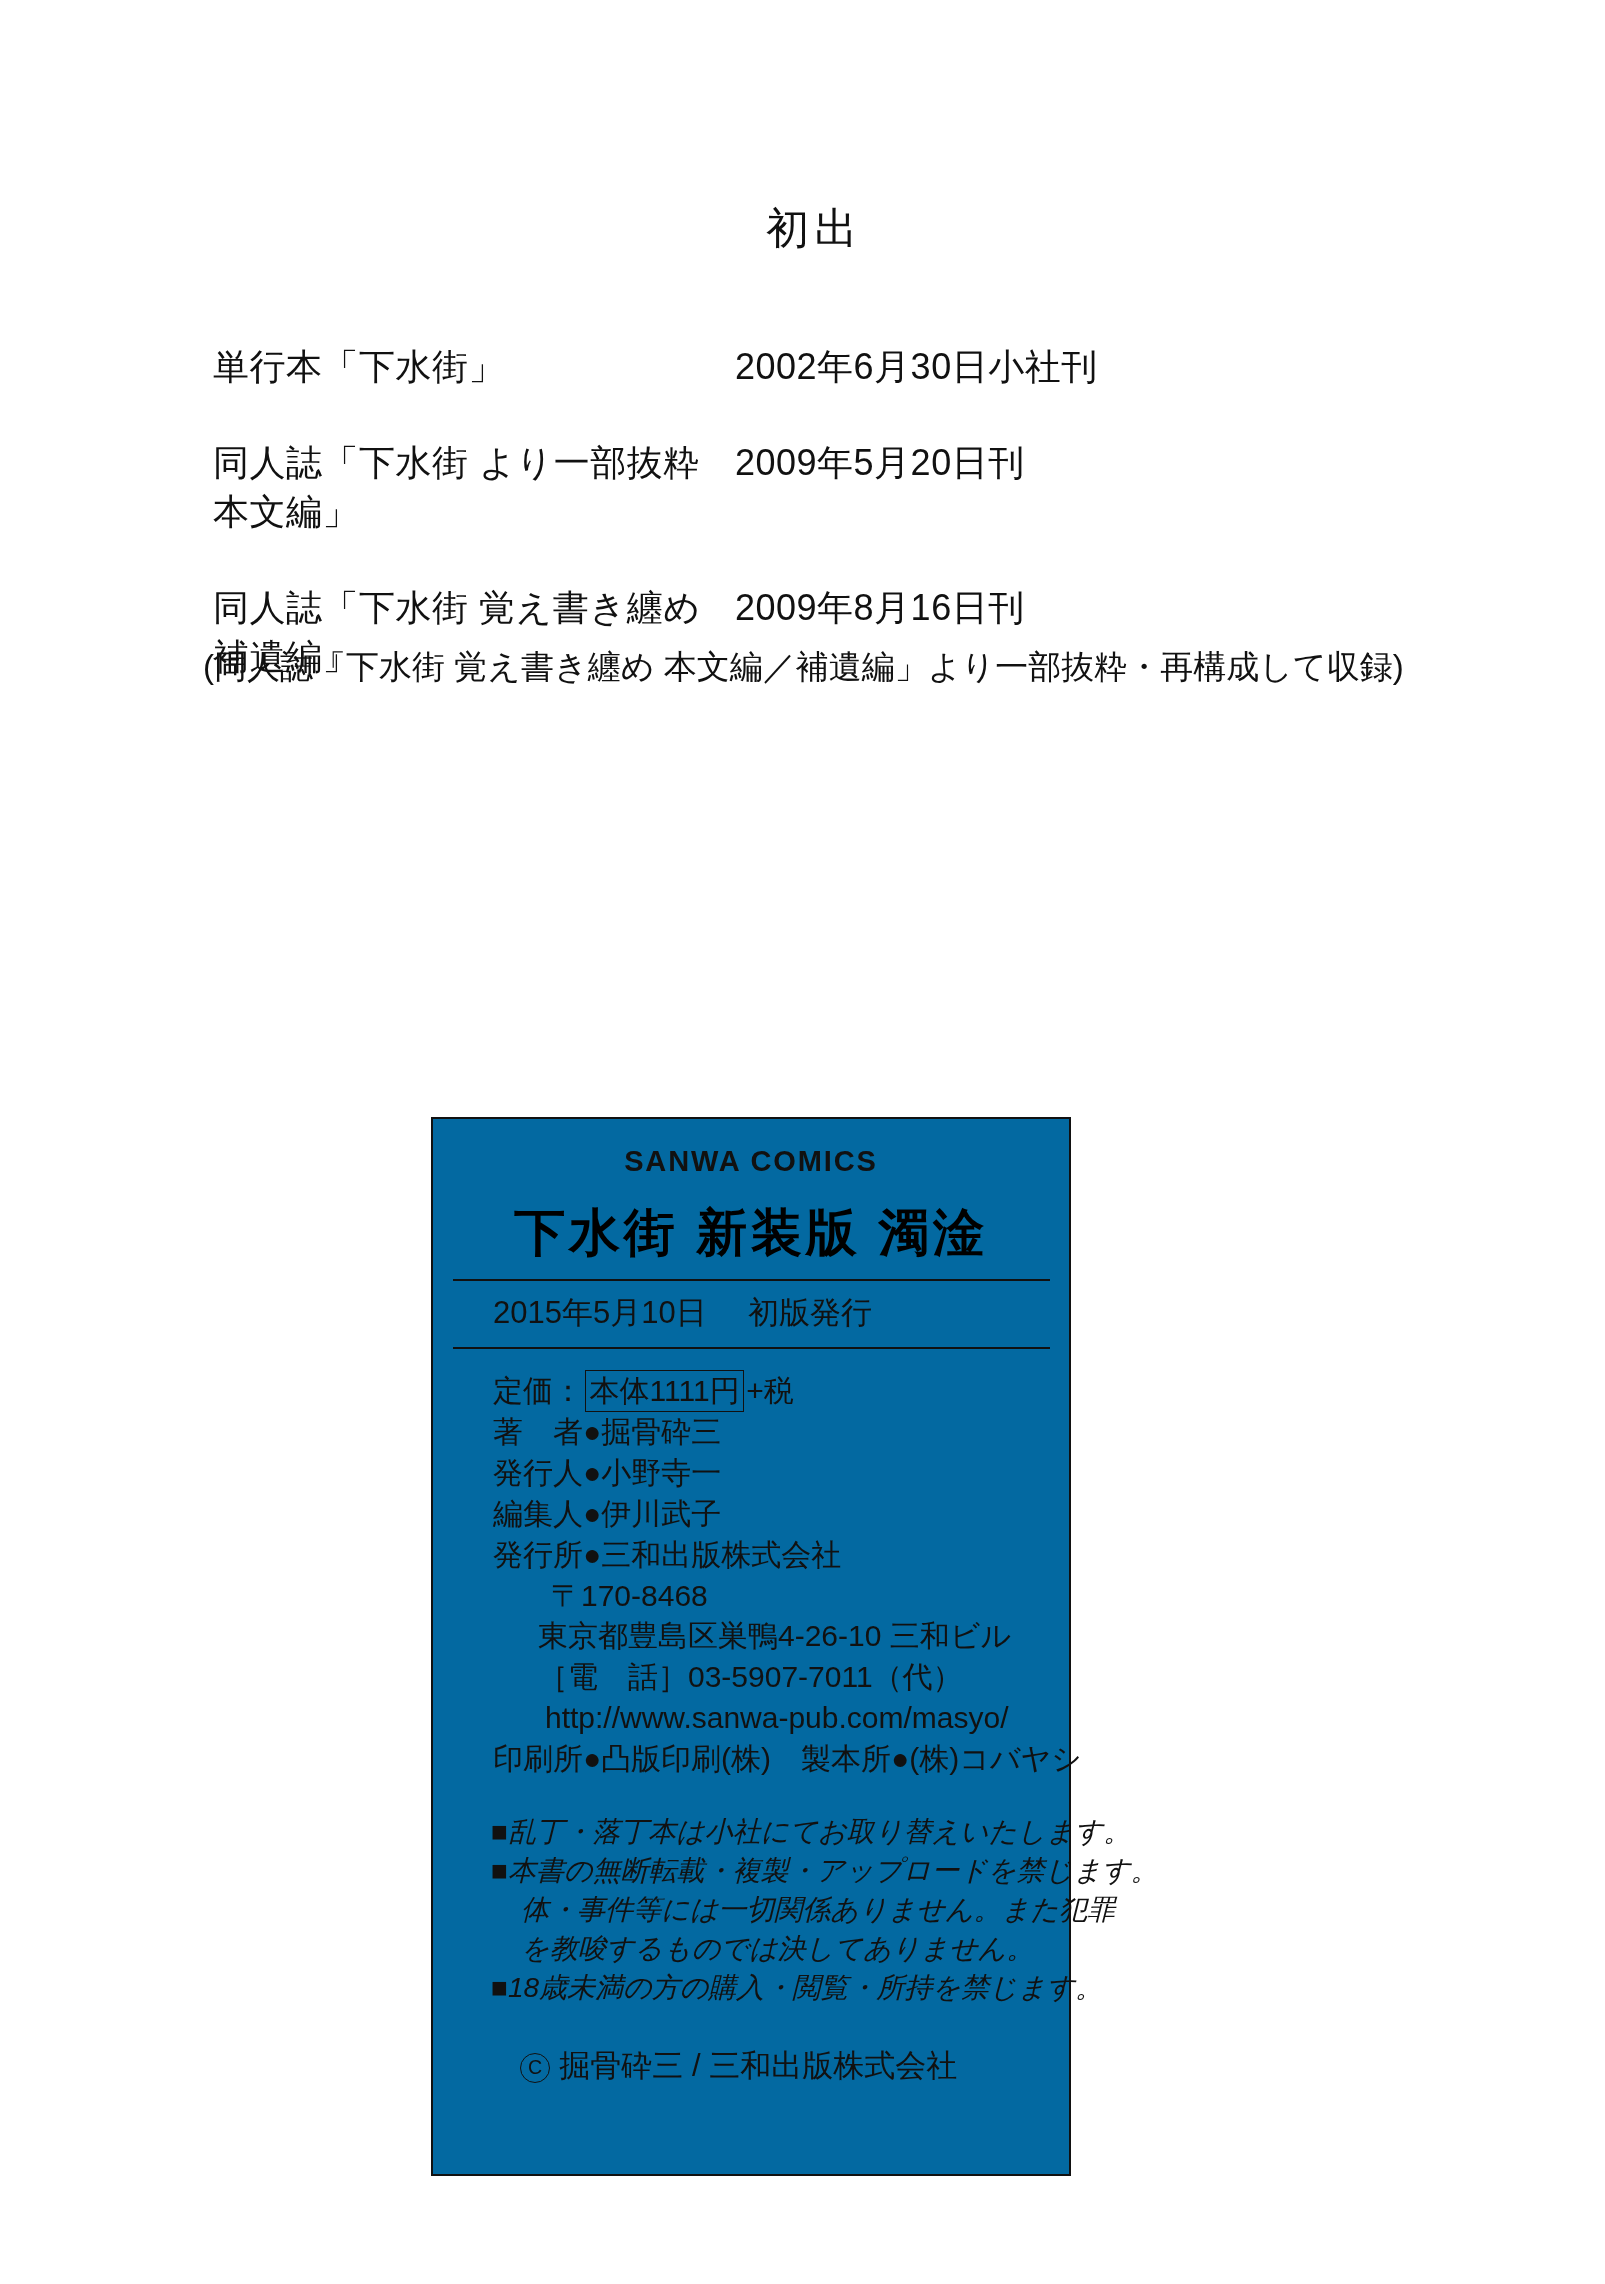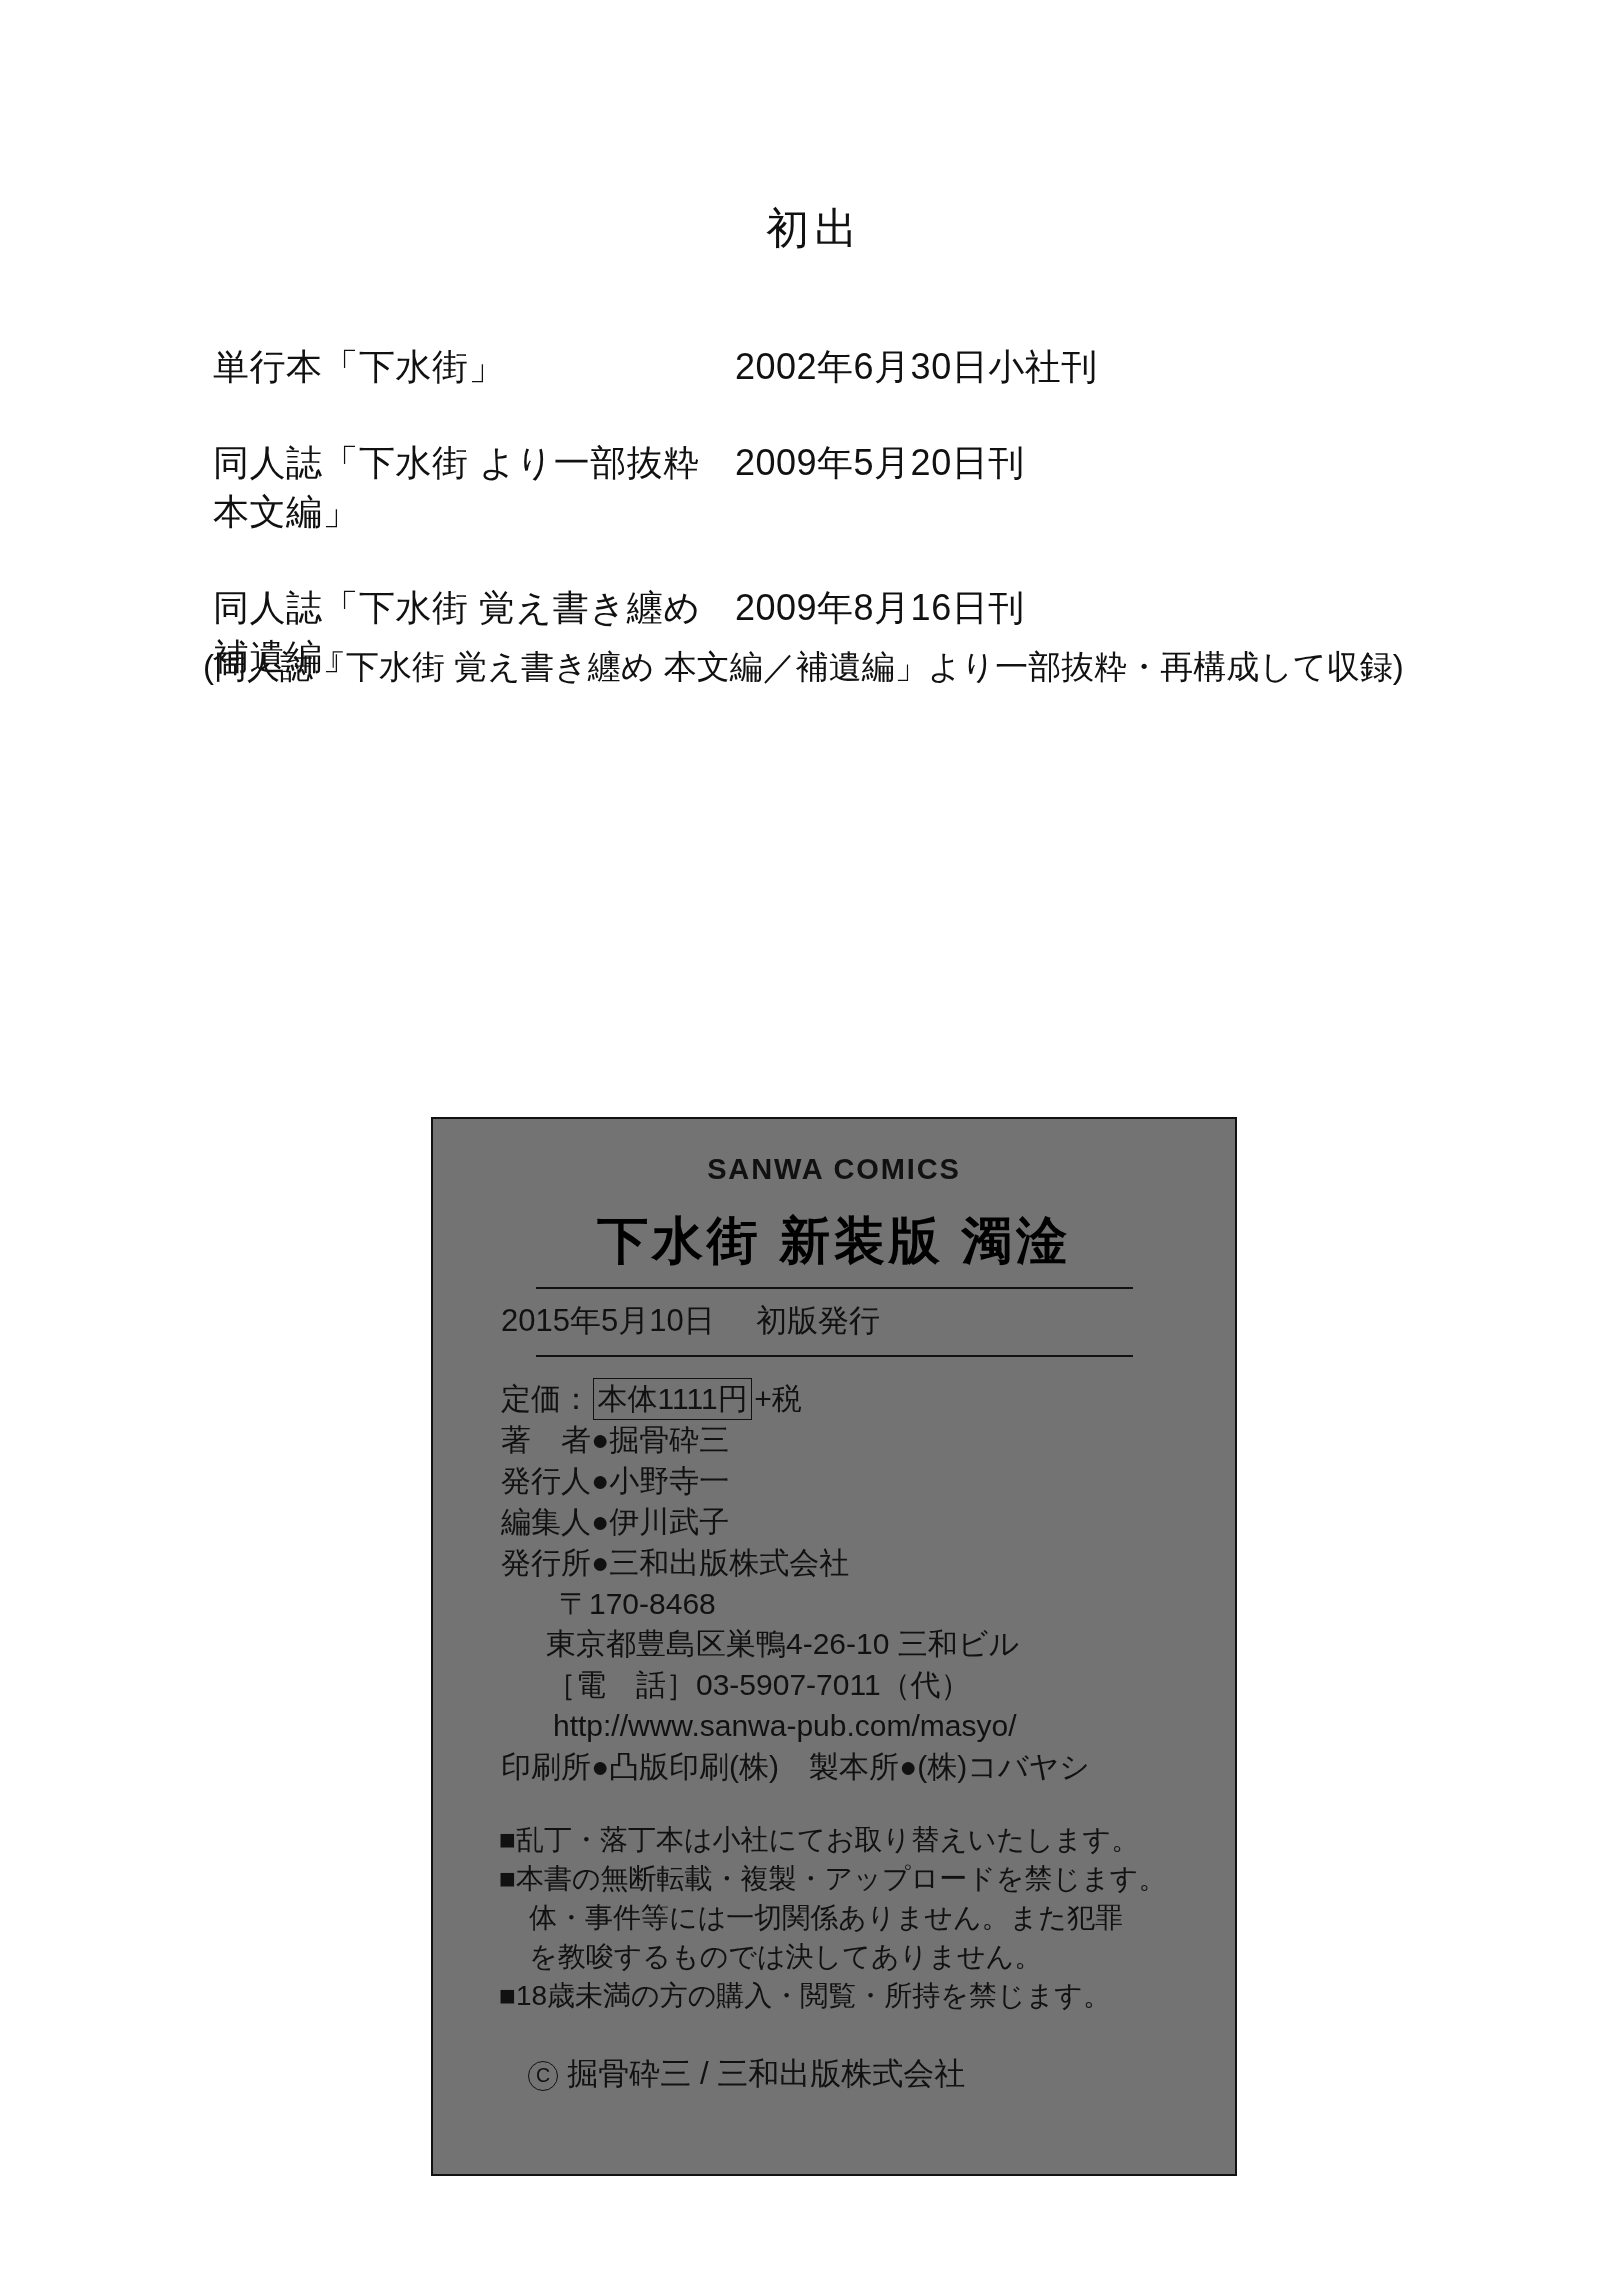--- a/index.html
+++ b/index.html
@@ -60,26 +60,26 @@
     color: #111;
     letter-spacing: 0px;
     white-space: nowrap;
   }
 
   
   .colophon {
     position: absolute;
     left: 431px;
     top: 1117px;
-    width: 806px;
+    width: 640px;
     height: 1059px;
     border: 2.8px solid #111;
     box-sizing: border-box;
-    background: #737373;
-    padding: 8px;
+    background: #0369a1;
+    padding: 0;
   }
   .col-brand {
     text-align: center;
     font-size: 29px;
     font-weight: bold;
     letter-spacing: 1.9px;
     margin-top: 26px;
     color: #111;
   }
   .col-booktitle {
@@ -129,20 +129,21 @@
   .indent2 { padding-left: 45px; }
   .indent3 { padding-left: 52px; }
 
   .col-notices {
     margin-top: 32px;
     padding-left: 58px;
     padding-right: 18.6px;
     font-size: 28px;
     line-height: 1.4;
     color: #111;
+    font-style: italic;
   }
   .col-notices .line { white-space: nowrap; }
   .col-notices .wrap2 { padding-left: 30px; white-space: nowrap; }
 
   .col-copyright {
     margin-top: 37px;
     padding-left: 65px;
     font-size: 31px;
     color: #111;
     white-space: nowrap;

